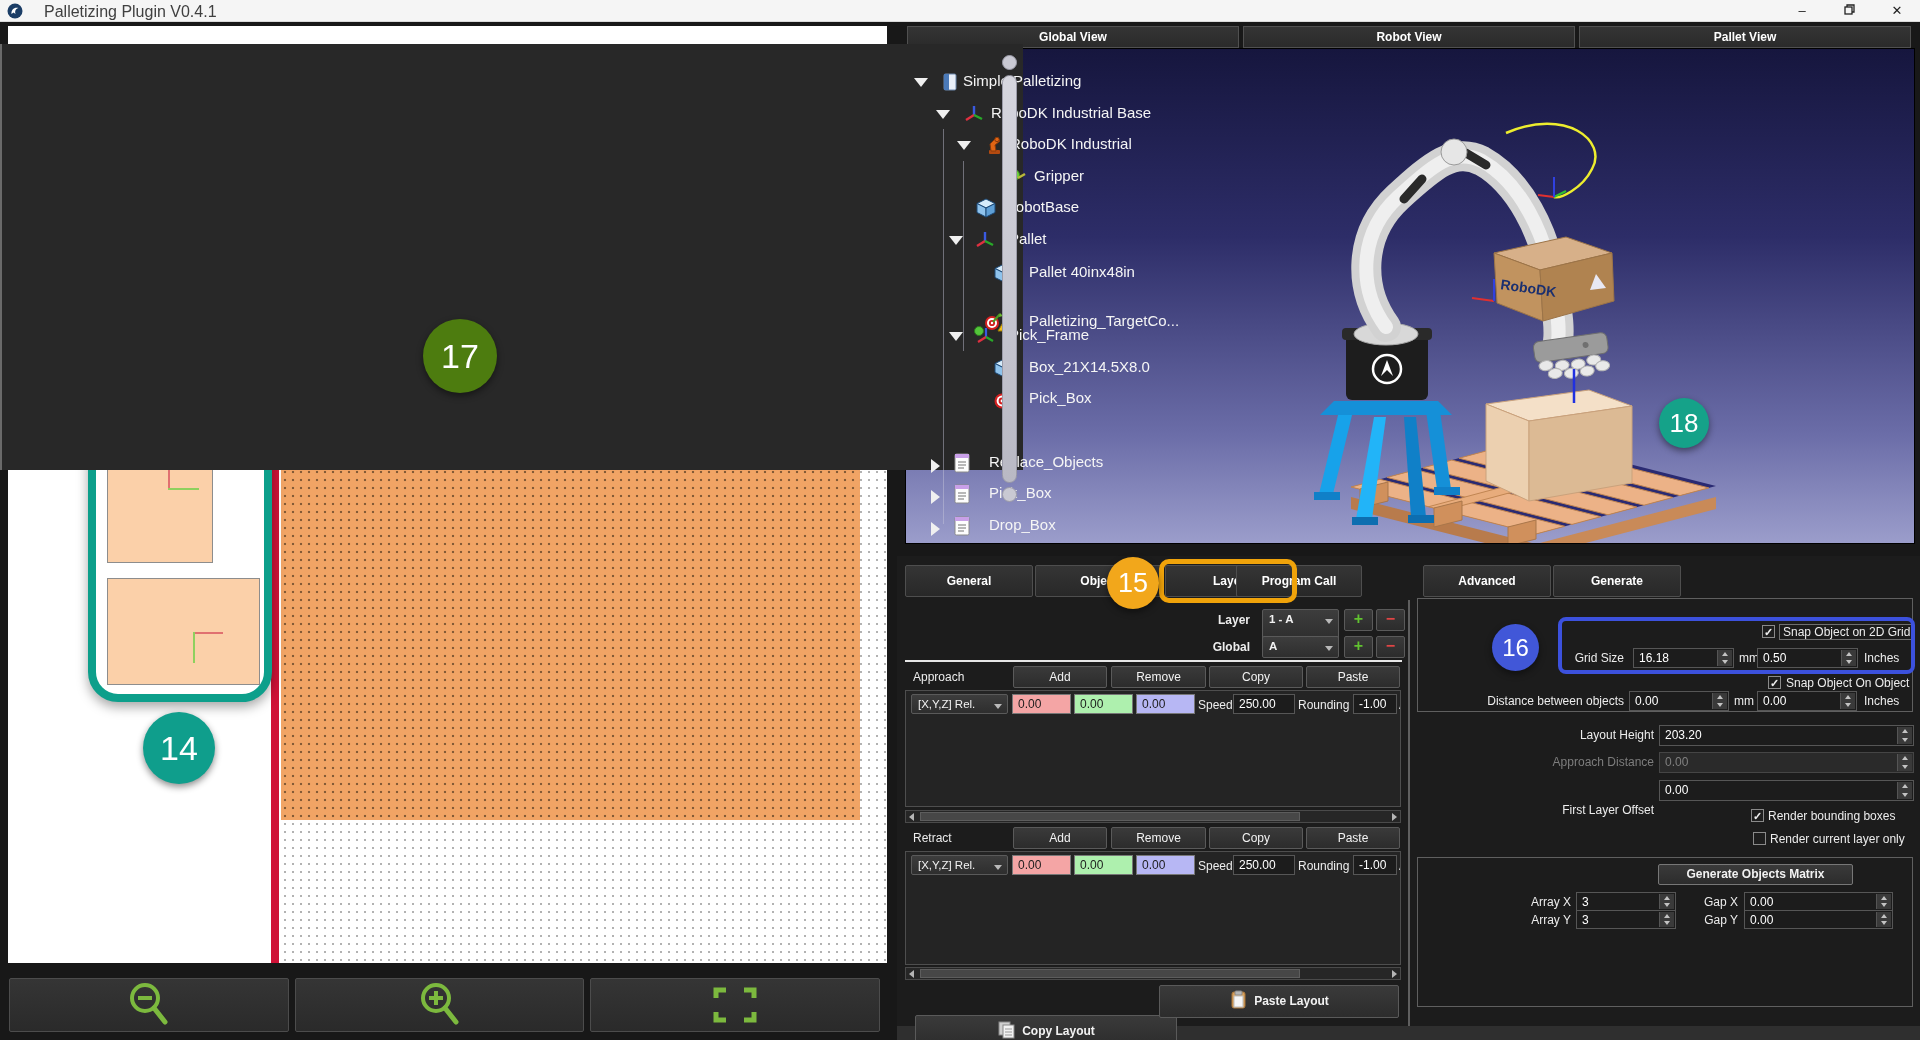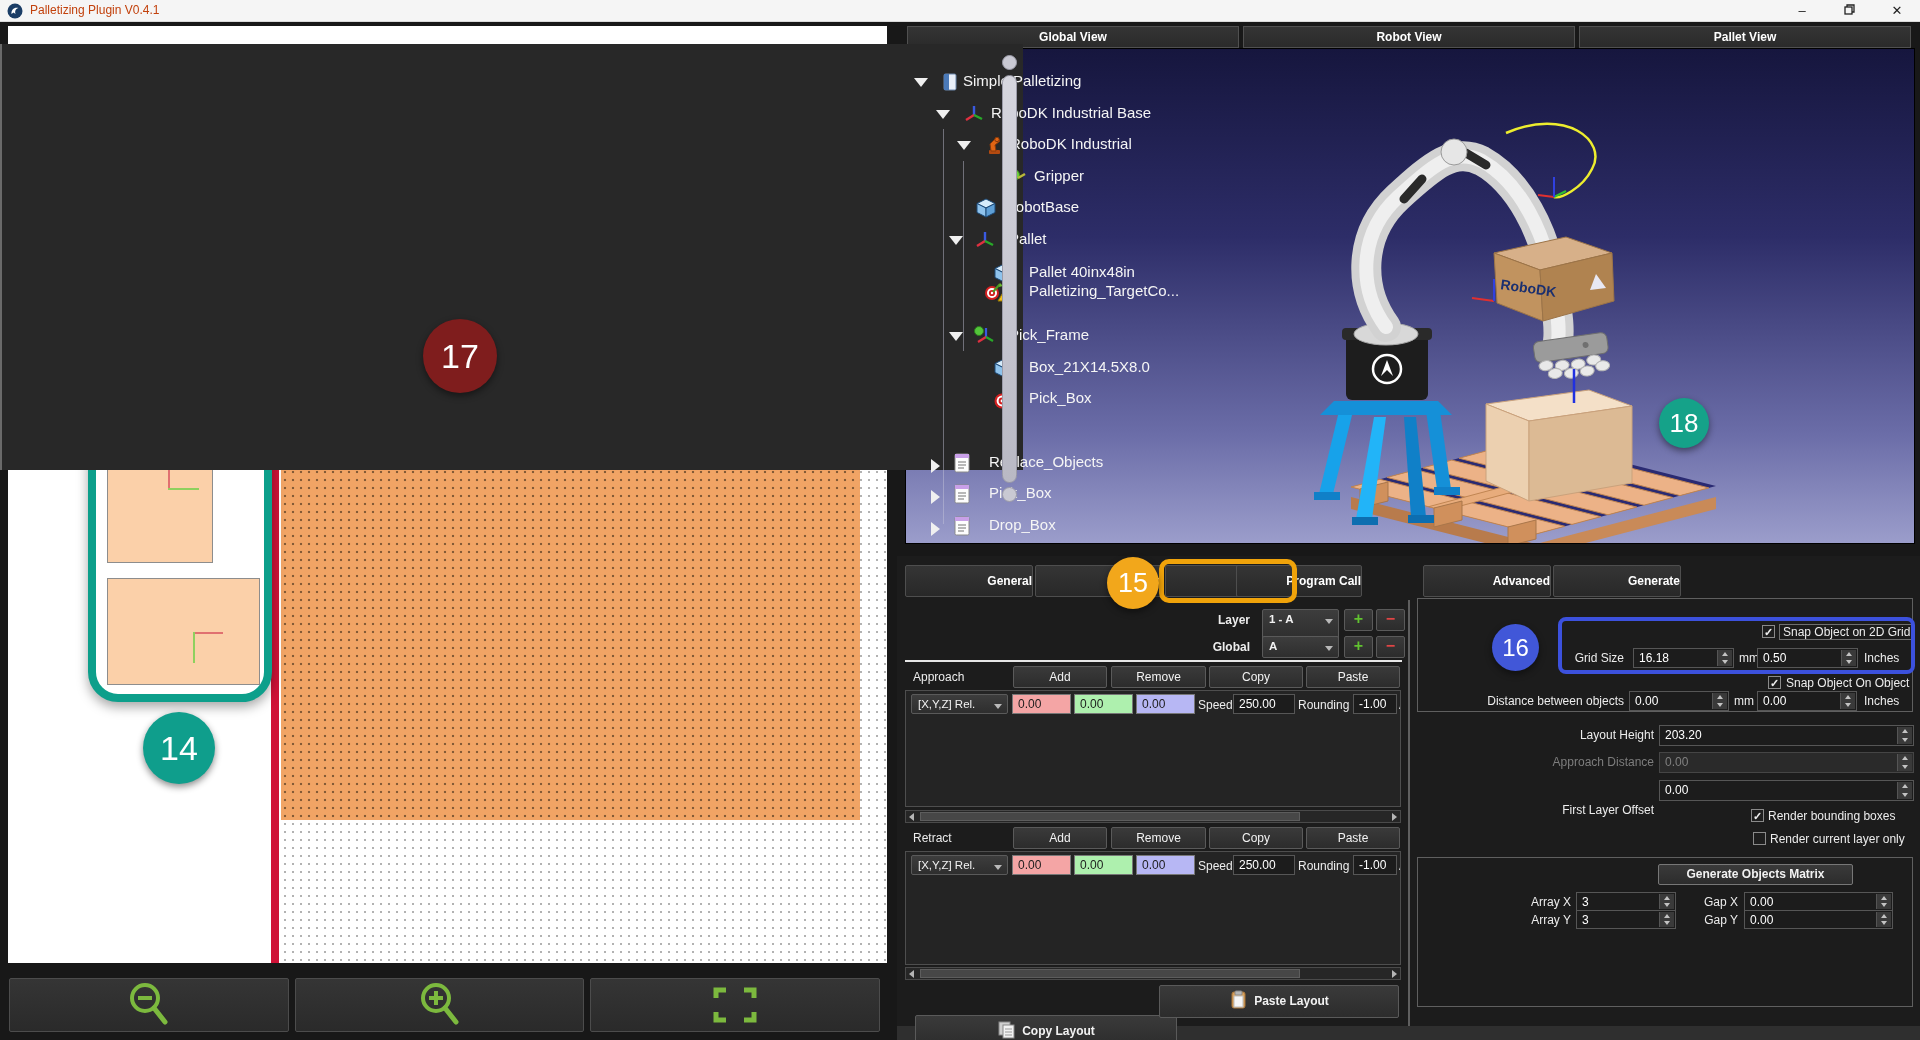--- a/index.html
+++ b/index.html
@@ -1,21 +1,21 @@
 <!DOCTYPE html>
 <html><head>
 <meta charset="utf-8">
 <style>
   * { margin:0; padding:0; box-sizing:border-box; }
   html,body { width:1920px; height:1040px; background:#101010; font-family:"Liberation Sans",sans-serif; overflow:hidden; }
   #root { position:relative; width:1920px; height:1040px; background:#181818; }
 
   
   #titlebar { position:absolute; left:0; top:0; width:1920px; height:22px; background:#f5f5f5; border-bottom:1px solid #d9d9d9; }
-  #titlebar .ttl { position:absolute; left:30px; top:3px; font-size:12px; color:#c2410c; }
+  #titlebar .ttl { position:absolute; left:44px; top:3px; font-size:16px; color:#404040; }
   .winbtn { position:absolute; top:0; width:34px; height:21px; text-align:center; color:#222; font-size:13px; line-height:21px; }
 
   
   .panel-lbl { position:absolute; font-size:12px; color:#ececec; white-space:nowrap; }
   .panel-lbl.r { text-align:right; }
   .panel-lbl.dis { color:#7d7d7d; }
   .btn { position:absolute; background:linear-gradient(#3a3a3a,#2c2c2c); border:1px solid #5a5a5a; border-radius:2px;
          color:#f2f2f2; font-size:12px; text-align:center; }
   .field { position:absolute; background:#1c1c1c; border:1px solid #565656; color:#fff; font-size:12px;
            padding:2px 18px 0 5px; white-space:nowrap; overflow:hidden; }
@@ -27,21 +27,21 @@
                    border-left:3.5px solid transparent; border-right:3.5px solid transparent; }
   .spin i.up::after   { border-bottom:4px solid #c3c3c3; }
   .spin i.dn::after   { border-top:4px solid #c3c3c3; }
   .dd { position:absolute; background:linear-gradient(#3d3d3d,#2e2e2e); border:1px solid #5a5a5a; border-radius:2px;
         color:#f2f2f2; font-size:11.5px; padding:3px 16px 0 6px; white-space:nowrap; overflow:hidden; }
   .dd::after { content:""; position:absolute; right:5px; top:9px; border-left:4px solid transparent;
                border-right:4px solid transparent; border-top:5px solid #b9b9b9; }
   .cb { position:absolute; width:13px; height:13px; background:#1e1e1e; border:1px solid #8a8a8a;
         color:#efefef; font-size:11px; line-height:12px; text-align:center; font-weight:bold; }
   .tab { position:absolute; height:32px; background:linear-gradient(#353535,#282828); border:1px solid #4e4e4e;
-         color:#fff; font-weight:bold; font-size:12px; text-align:right; line-height:30px; border-radius:2px; }
+         color:#fff; font-weight:bold; font-size:12px; text-align:center; line-height:30px; border-radius:2px; }
   .vtab { position:absolute; top:26px; height:22px; background:linear-gradient(#343434,#2a2a2a); border:1px solid #505050;
           color:#fff; font-weight:bold; font-size:12px; text-align:center; line-height:20px; }
   .callout { position:absolute; border-radius:50%; color:#fff; display:flex; align-items:center; justify-content:center;
              box-shadow:0 3px 7px rgba(0,0,0,.45); z-index:40; }
 
   
   #canvas2d { position:absolute; left:8px; top:26px; width:879px; height:937px; background:#ffffff; overflow:hidden; }
   .dots-white { background-image:radial-gradient(circle, rgba(115,115,115,.55) 1px, transparent 1.4px); background-size:8px 8px; }
   .dots-orange { background-color:#f1a465; background-image:radial-gradient(circle, rgba(74,52,30,.65) 1.2px, transparent 1.6px); background-size:8px 8px; }
   #selbox { position:absolute; left:299px; top:121px; width:311px; height:206px; background-color:#fac79c;
@@ -139,21 +139,21 @@
         </div>
         <div class="qbox" style="left: 11px; top: 458px; width: 153px; height: 107px;">
           <div class="mline" style="left:85px;top:53px;width:30px;height:2px;background:#e07070"></div>
           <div class="mline" style="left:85px;top:53px;width:2px;height:31px;background:#8ed05e"></div>
         </div>
       </div>
 
     <div class="callout" style="left:135px;top:686px;width:72px;height:72px;font-size:34px;background:#0f9e8c">
         <span>14</span>
       </div>
-    <div class="callout" style="left:415px;top:293px;width:74px;height:74px;font-size:34px;background:#7f1d1d">
+    <div class="callout" style="left:415px;top:293px;width:74px;height:74px;font-size:34px;background:#4d7c0f">
         <span>17</span>
       </div>
   </div>
 
   <div id="toolbar2d">
     <div class="tbtn" style="left:9px;width:280px">
       <svg width="52" height="50" viewBox="0 0 52 50">
         <circle cx="22" cy="18" r="13" fill="none" stroke="#7cb93e" stroke-width="4"></circle>
         <line x1="31" y1="28" x2="42" y2="42" stroke="#7cb93e" stroke-width="5" stroke-linecap="round"></line>
         <line x1="15" y1="18" x2="29" y2="18" stroke="#7cb93e" stroke-width="4"></line>
@@ -318,21 +318,21 @@
           <span class="lbl" style="left:103px">Pallet</span>
         </div>
         <div class="trow" style="top: 209px;">
           <span class="ticon" style="left:87px"><svg width="22" height="22" viewBox="0 0 22 22">
               <polygon points="11,2 20,6.5 11,11 2,6.5" fill="#d6ecfb" stroke="#1c4a78"></polygon>
               <polygon points="2,6.5 11,11 11,20 2,15.5" fill="#8fc3ec" stroke="#1c4a78"></polygon>
               <polygon points="20,6.5 11,11 11,20 20,15.5" fill="#5e9fd6" stroke="#1c4a78"></polygon>
             </svg></span>
           <span class="lbl" style="left:123px">Pallet 40inx48in</span>
         </div>
-        <div class="trow" style="top: 228px; text-align: center;">
+        <div class="trow" style="top: 258px; text-align: center;">
           <span class="ticon" style="left:78px"><svg width="30" height="22" viewBox="0 0 30 22">
               <circle cx="8" cy="12" r="7" fill="#d42020"></circle>
               <circle cx="8" cy="12" r="5" fill="#fff"></circle>
               <circle cx="8" cy="12" r="3.1" fill="#d42020"></circle>
               <circle cx="8" cy="12" r="1.2" fill="#fff"></circle>
               <line x1="16" y1="3" x2="9" y2="11" stroke="#4a9a20" stroke-width="2"></line>
               <polygon points="16,2 19,5 15,6" fill="#6ab82e"></polygon>
               <polygon points="21,8 28,20 14,20" fill="#f5c11a" stroke="#9a7a00"></polygon>
               <rect x="20.3" y="12" width="1.6" height="4.5" fill="#222"></rect>
               <rect x="20.3" y="17.5" width="1.6" height="1.6" fill="#222"></rect>

